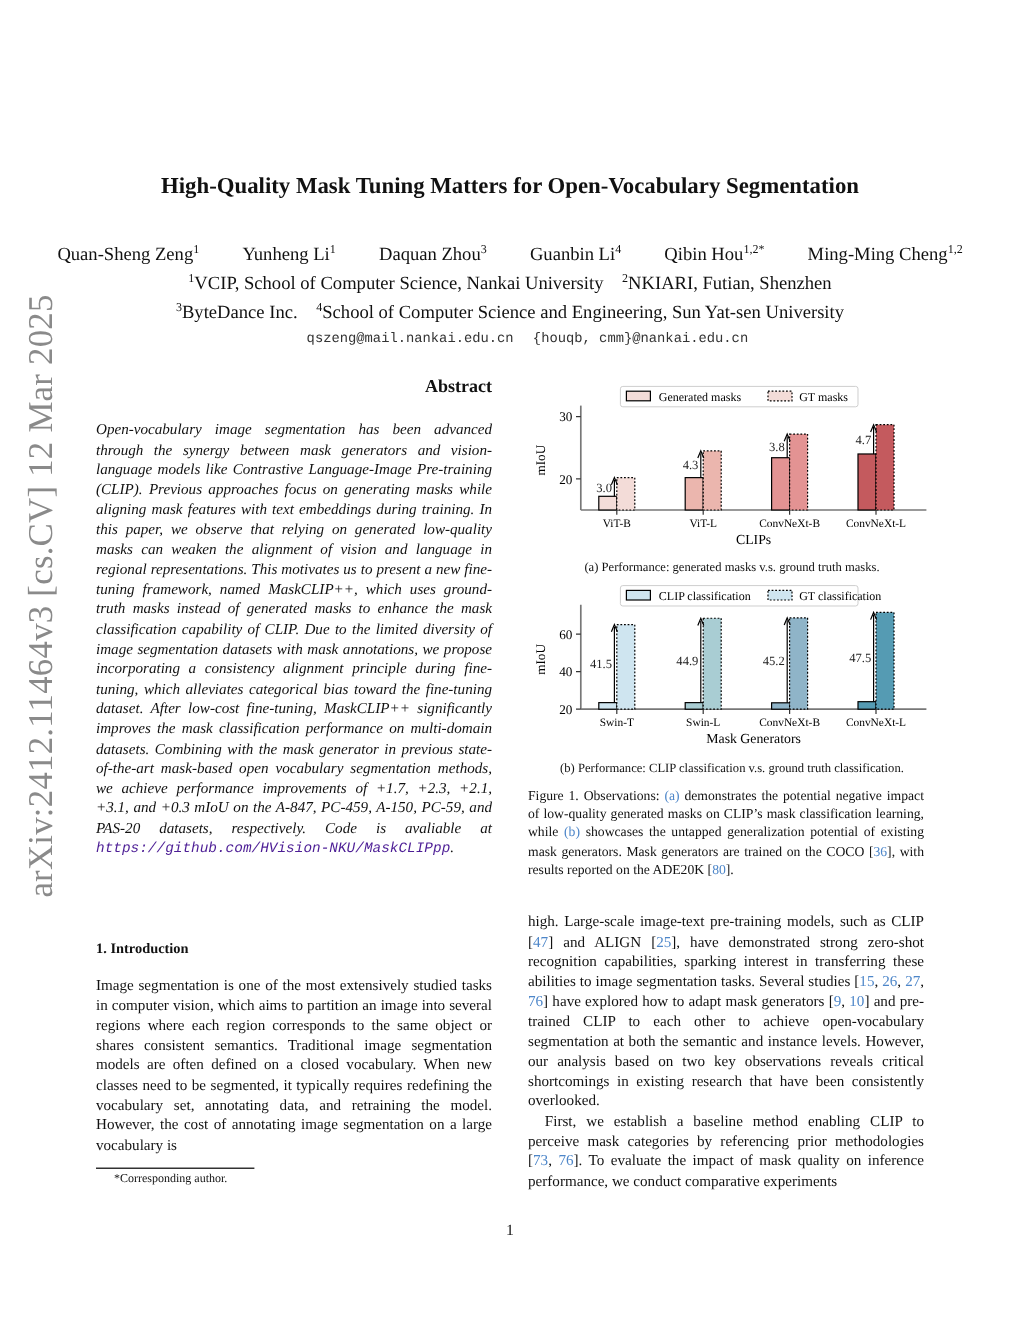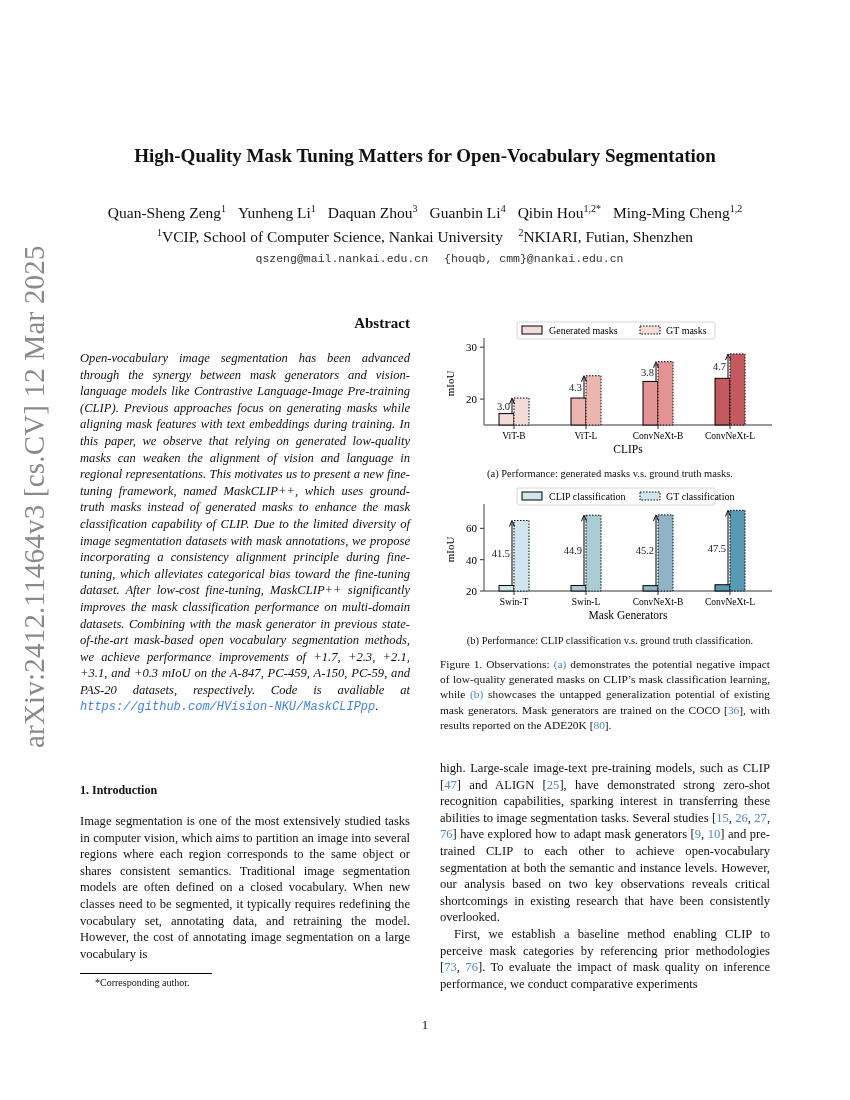--- a/index.html
+++ b/index.html
@@ -1,29 +1,29 @@
 <!DOCTYPE html>
 <html><head>
 <meta charset="utf-8">
 <style>
   html, body { margin:0; padding:0; background:#fff; }
   body { width:850px; height:1100px; position:relative; overflow:hidden; font-family:"Liberation Serif", "DejaVu Serif", serif; color:#111; }
   .abs { position:absolute; }
   #arxiv-stamp { position:absolute; left:18px; top:748px; transform-origin:0 0; transform:rotate(-90deg); font-family:"Liberation Serif", serif; font-size:29px; color:#8a8a8a; white-space:nowrap; letter-spacing:0.2px; }
   #title { position:absolute; left:0; width:850px; top:145px; text-align:center; font-weight:bold; font-size:19px; }
   #authors { position:absolute; left:0; width:850px; top:199px; text-align:center; font-size:15.5px; line-height:20px; }
-  #authors .author { margin:0 6px; }
+  #authors .author { margin:0 18px; }
   #authors sup { font-size:10px; }
   .affil { display:block; }
   .emails { font-family:"Liberation Mono", monospace; font-size:11.5px; color:#333; margin-top:2px;padding-left:29px; }
   .emails span { margin:0 8px; }
   .col { position:absolute; width:330px; font-size:12.6px; line-height:16.6px; text-align:justify; }
   #abstract-heading { position:absolute; left:80px; width:330px; top:315px; text-align:right; font-weight:bold; font-size:15px; }
   #abstract-body { left:80px; top:350px; font-style:italic; hyphens:auto; }
-  #abstract-body a, .link { color:#3b82f6; font-family:"Liberation Mono", monospace; font-style:italic; font-size:12px; }
+  #abstract-body a, .link { color:#4c1d95; font-family:"Liberation Mono", monospace; font-style:italic; font-size:12px; }
   #intro-heading { position:absolute; left:80px; top:783px; font-weight:bold; font-size:12px; }
   #intro-body { left:80px; top:813px; }
   #footnote-rule { position:absolute; left:80px; top:973px; width:132px; border-top:1px solid #000; }
   #footnote { position:absolute; left:95px; top:977px; font-size:10px; }
   #page-number { position:absolute; left:0; width:850px; top:1017px; text-align:center; font-size:13px; }
   .cap-sub { position:absolute; left:440px; width:340px; text-align:center; font-size:10.5px; }
   #fig-caption { left:440px; top:657px; width:330px; font-size:11.4px; line-height:15.2px; }
   #right-body { left:440px; top:760px; width:330px; }
   .cite { color:#4d86c9; }
   .indent { text-indent:14px; }
@@ -34,20 +34,24 @@
 
 <div id="arxiv-stamp">arXiv:2412.11464v3  [cs.CV]  12 Mar 2025</div>
 
 <div id="title">High-Quality Mask Tuning Matters for Open-Vocabulary Segmentation</div>
 
 <div id="authors">
   <div id="author-list"><span class="author">Quan-Sheng Zeng<sup>1</sup></span><span class="author">Yunheng Li<sup>1</sup></span><span class="author">Daquan Zhou<sup>3</sup></span><span class="author">Guanbin Li<sup>4</sup></span><span class="author">Qibin Hou<sup>1,2*</sup></span><span class="author">Ming-Ming Cheng<sup>1,2</sup></span></div>
   <span class="affil">
     <sup>1</sup><span>VCIP, School of Computer Science, Nankai University</span>
     &nbsp;&nbsp;&nbsp;<sup>2</sup><span>NKIARI, Futian, Shenzhen</span>
+  </span>
+  <span class="affil">
+    <sup>3</sup><span>ByteDance Inc.</span>
+    &nbsp;&nbsp;&nbsp;<sup>4</sup><span>School of Computer Science and Engineering, Sun Yat-sen University</span>
   </span>
   <div class="emails">
     <span>qszeng@mail.nankai.edu.cn</span><span>{houqb, cmm}@nankai.edu.cn</span>
   </div>
 </div>
 
 <div id="abstract-heading">Abstract</div>
 <div id="abstract-body" class="col"><span>Open-vocabulary image segmentation has been advanced through the synergy between mask generators and vision-language models like Contrastive Language-Image Pre-training (CLIP). Previous approaches focus on generating masks while aligning mask features with text embeddings during training.  In this paper, we observe that relying on generated low-quality masks can weaken the alignment of vision and language in regional representations. This motivates us to present a new fine-tuning framework, named MaskCLIP++, which uses ground-truth masks instead of generated masks to enhance the mask classification capability of CLIP. Due to the limited diversity of image segmentation datasets with mask annotations, we propose incorporating a consistency alignment principle during fine-tuning, which alleviates categorical bias toward the fine-tuning dataset.  After low-cost fine-tuning, MaskCLIP++ significantly improves the mask classification performance on multi-domain datasets.  Combining with the mask generator in previous state-of-the-art mask-based open vocabulary segmentation methods, we achieve performance improvements of +1.7, +2.3, +2.1, +3.1, and +0.3 mIoU on the A-847, PC-459, A-150, PC-59, and PAS-20 datasets, respectively.  Code is avaliable at </span><a>https://github.com/HVision-NKU/MaskCLIPpp</a><span>.</span></div>
 
 <div id="intro-heading">1. Introduction</div>

